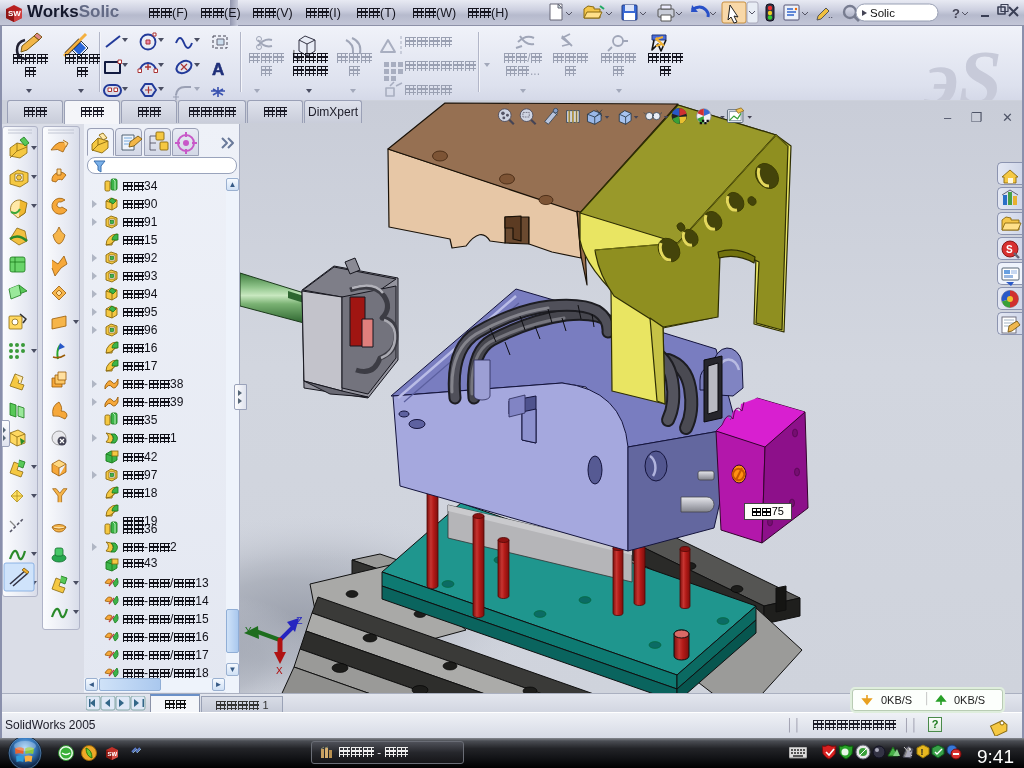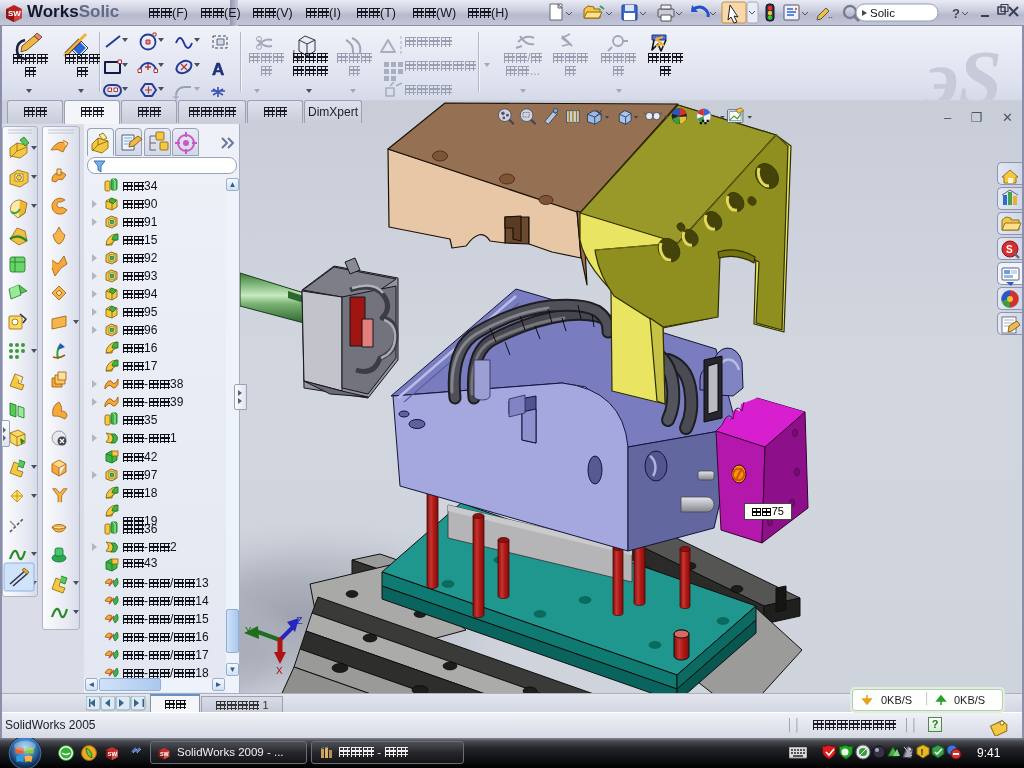--- a/index.html
+++ b/index.html
@@ -1166,29 +1166,20 @@
 <svg class="abs" width="16" height="16" viewBox="0 0 16 16" style="left:104px;top:7px">
       <polygon points="2,5 8,2 14,5 14,12 8,15 2,12" fill="#c03028"></polygon>
       <polygon points="2,5 8,8 8,15 2,12" fill="#8a1812"></polygon>
       <polygon points="8,8 14,5 14,12 8,15" fill="#d85048"></polygon>
       <text x="3.5" y="11" font-size="6" fill="#fff" font-weight="bold">SW</text>
     </svg>
 <svg class="abs" width="14" height="12" viewBox="0 0 14 12" style="left:130px;top:6px">
       <path d="M2,8 l4,-4 M6,8 l4,-4" stroke="#5a7ac8" stroke-width="2"></path>
       <path d="M3,9 l4,-4 M7,9 l4,-4" stroke="#8ab" stroke-width="1"></path>
     </svg>
-<div class="tbtn" style="left:150px;width:157px">
-<svg width="14" height="14" viewBox="0 0 16 16" style="position:absolute;left:6px;top:4px">
-        <polygon points="2,5 8,2 14,5 14,12 8,15 2,12" fill="#c03028"></polygon>
-        <polygon points="2,5 8,8 8,15 2,12" fill="#8a1812"></polygon>
-        <polygon points="8,8 14,5 14,12 8,15" fill="#d85048"></polygon>
-        <text x="3.5" y="11" font-size="6" fill="#fff" font-weight="bold">SW</text>
-      </svg>
-<span style="position:absolute;left:26px;top:4px">SolidWorks 2009 - ...</span>
-</div>
 <div class="tbtn" style="left:311px;width:153px">
 <svg width="14" height="14" viewBox="0 0 14 14" style="position:absolute;left:7px;top:4px">
         <rect x="2" y="3" width="3" height="9" fill="#c8a060"></rect>
         <rect x="6" y="2" width="3" height="10" fill="#d8b070"></rect>
         <rect x="10" y="4" width="3" height="8" fill="#b89050"></rect>
         <path d="M2,3 l3,-2 M6,2 l3,-1" stroke="#886"></path>
       </svg>
 <span style="position:absolute;left:26px;top:4px"><span class="g" style="color:#eee"></span><span class="g" style="color:#eee"></span><span class="g" style="color:#eee"></span> - <span class="g" style="color:#eee"></span><span class="g" style="color:#eee"></span></span>
 </div>
 <svg class="abs" width="18" height="12" viewBox="0 0 18 12" style="left:789px;top:9px">
@@ -1240,14 +1231,14 @@
 <g transform="translate(109,0)">
         <path d="M7,1 l6,3 0,6 -6,4 -6,-4 0,-6 Z" fill="#38a048" stroke="#0a5a1a"></path>
         <path d="M4,8 l2,2 5,-5" stroke="#fff" stroke-width="1.4" fill="none"></path>
       </g>
 <g transform="translate(124,0)">
         <circle cx="6" cy="6" r="5" fill="#3878d8" stroke="#1a3a7a"></circle>
         <circle cx="10" cy="10" r="5" fill="#d83030" stroke="#7a0a0a"></circle>
         <rect x="7" y="9" width="6" height="2" fill="#fff"></rect>
       </g>
 </svg>
-<span class="abs" style="left:977px;top:8px;color:#fff;font-size:12px">9:41</span>
+<span class="abs" style="left:977px;top:8px;color:#fff;font-size:19px">9:41</span>
 </div>
 
 </body></html>

